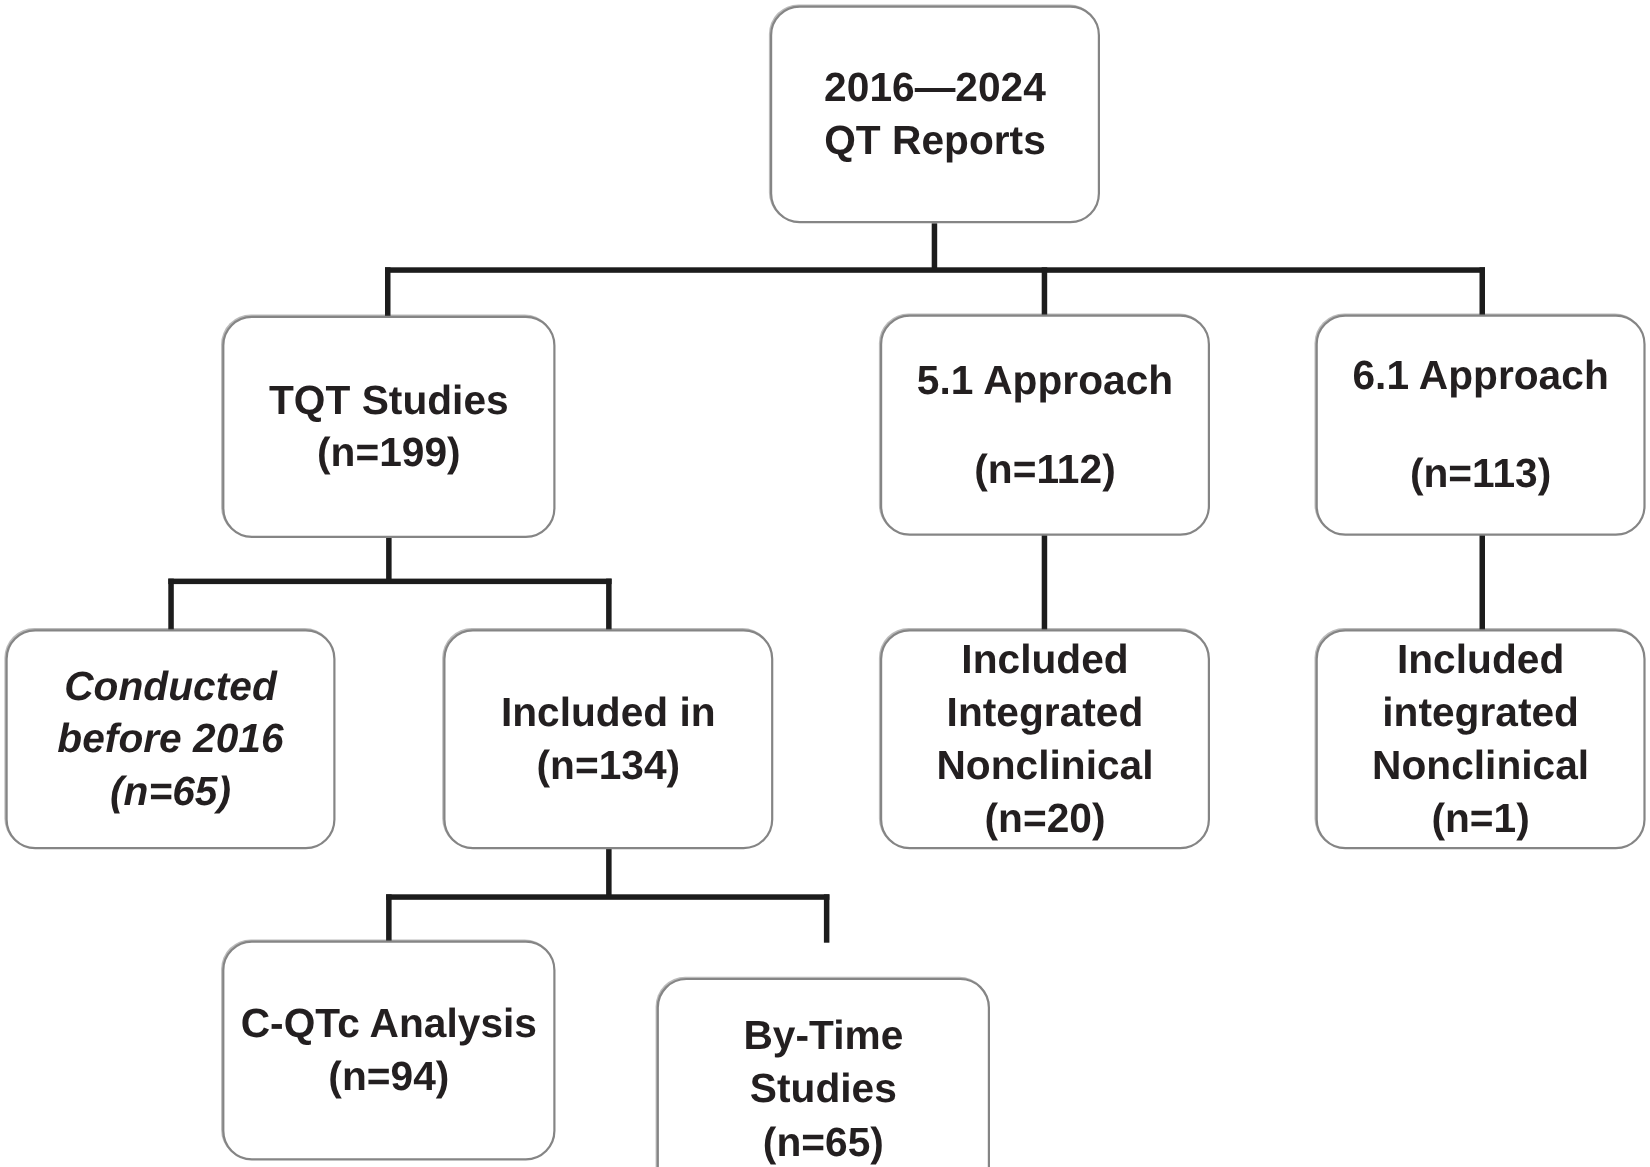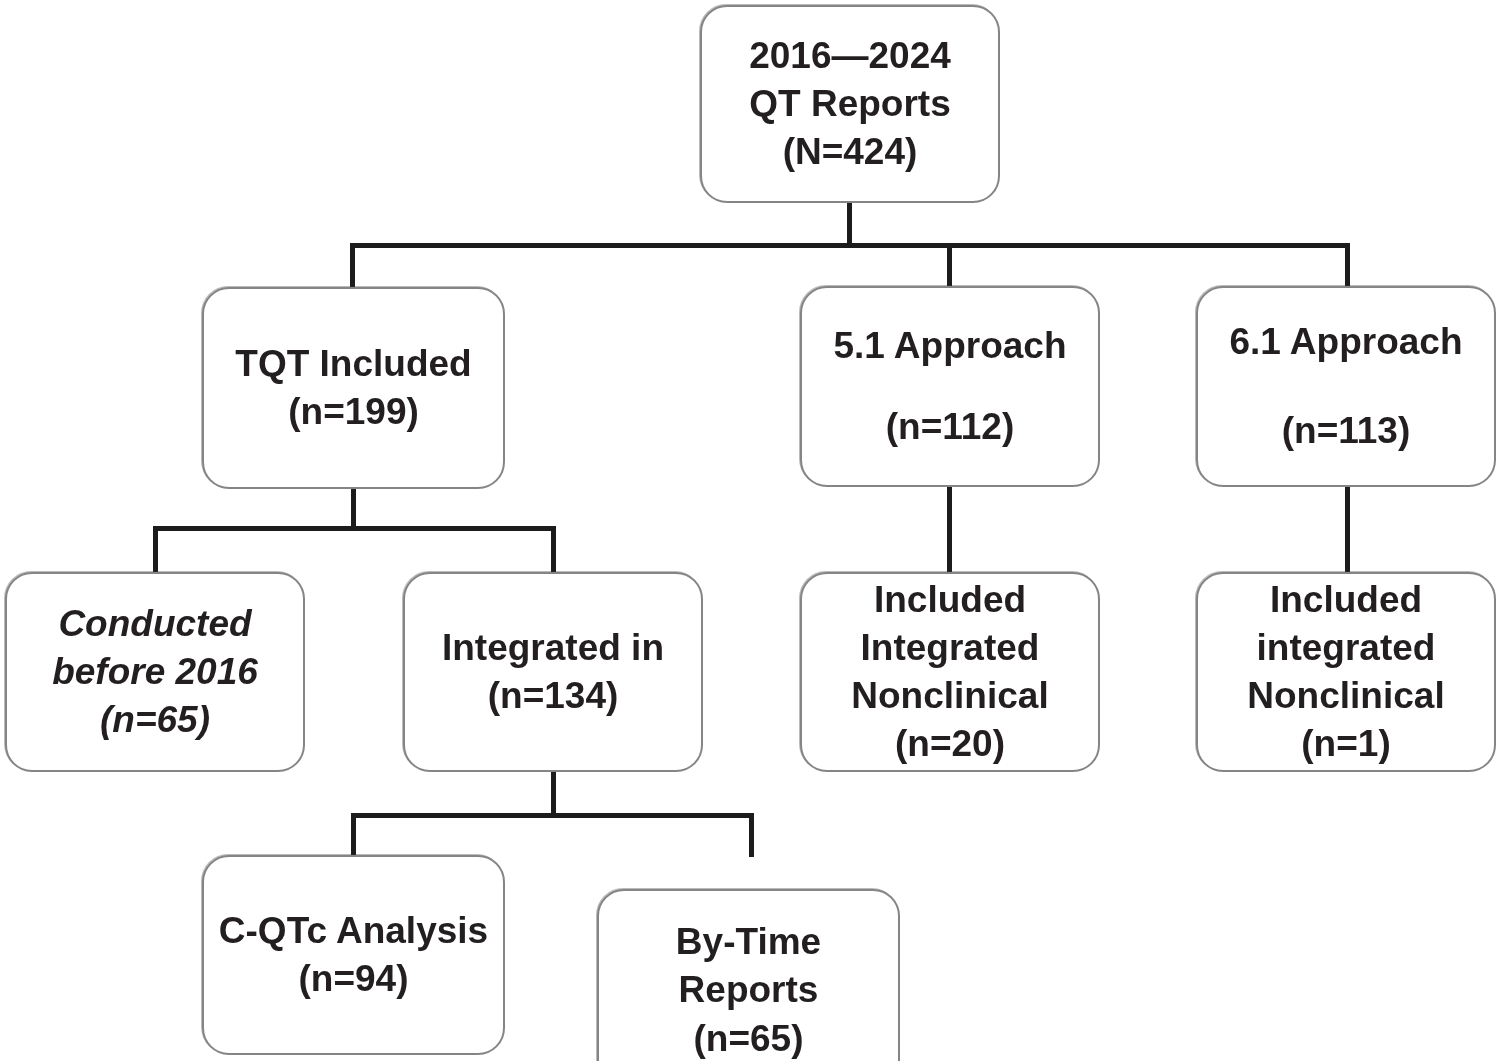--- a/index.html
+++ b/index.html
@@ -86,46 +86,45 @@
   <div class="conn" id="c-a51-down"></div>
   <div class="conn" id="c-a61-down"></div>
   <div class="conn" id="c-later-down"></div>
   <div class="conn" id="c-row4-h"></div>
   <div class="conn" id="c-cqtc-v"></div>
   <div class="conn" id="c-bytime-v"></div>
 
   <div class="box" id="box-root">
     <span class="line">2016—2024</span>
     <span class="line">QT Reports</span>
-    <span class="line">(N=424)</span>
   </div>
 
   <div class="box" id="box-tqt">
-    <span class="line">TQT Included</span>
+    <span class="line">TQT Studies</span>
     <span class="line">(n=199)</span>
   </div>
 
   <div class="box" id="box-a51">
     <span class="line">5.1 Approach</span>
     <span class="line">(n=112)</span>
   </div>
 
   <div class="box" id="box-a61">
     <span class="line">6.1 Approach</span>
     <span class="line">(n=113)</span>
   </div>
 
   <div class="box" id="box-before">
     <span class="line">Conducted</span>
     <span class="line">before 2016</span>
     <span class="line">(n=65)</span>
   </div>
 
   <div class="box" id="box-later">
-    <span class="line">Integrated in</span>
+    <span class="line">Included in</span>
     <span class="line">(n=134)</span>
   </div>
 
   <div class="box" id="box-n51">
     <span class="line">Included</span>
     <span class="line">Integrated</span>
     <span class="line">Nonclinical</span>
     <span class="line">(n=20)</span>
   </div>
 
@@ -136,17 +135,17 @@
     <span class="line">(n=1)</span>
   </div>
 
   <div class="box" id="box-cqtc">
     <span class="line">C-QTc Analysis</span>
     <span class="line">(n=94)</span>
   </div>
 
   <div class="box" id="box-bytime">
     <span class="line">By-Time</span>
-    <span class="line">Reports</span>
+    <span class="line">Studies</span>
     <span class="line">(n=65)</span>
   </div>
 
 </div>
 
 </body></html>

